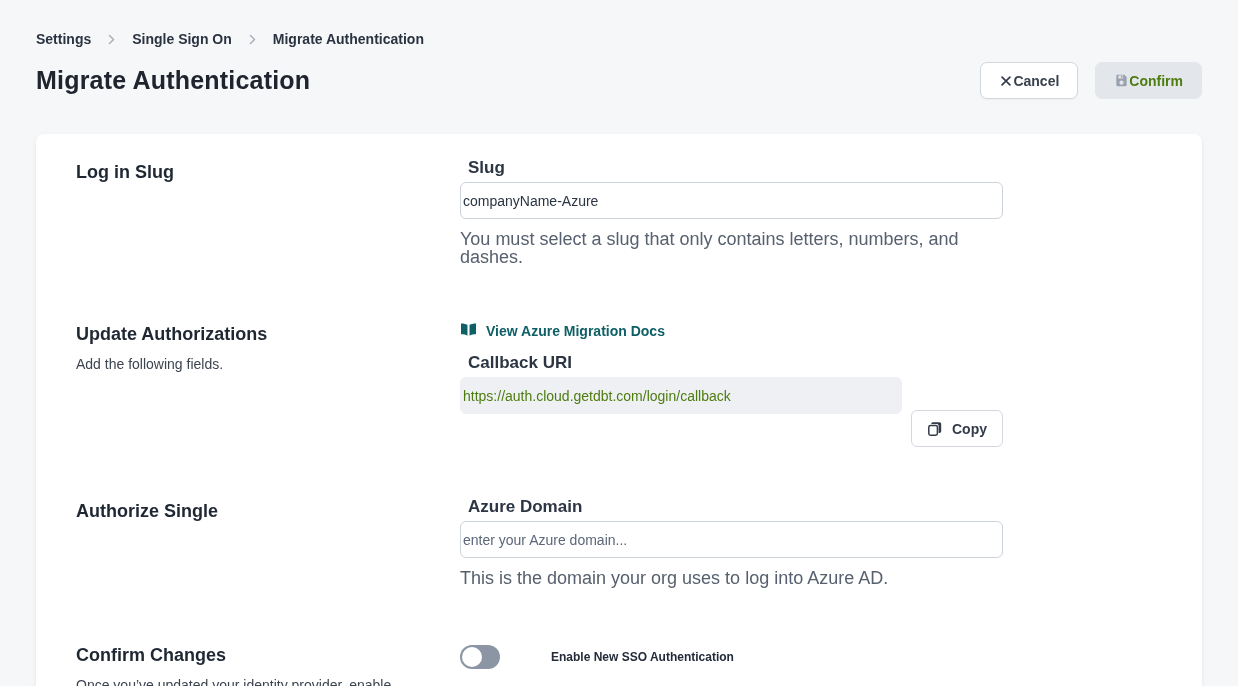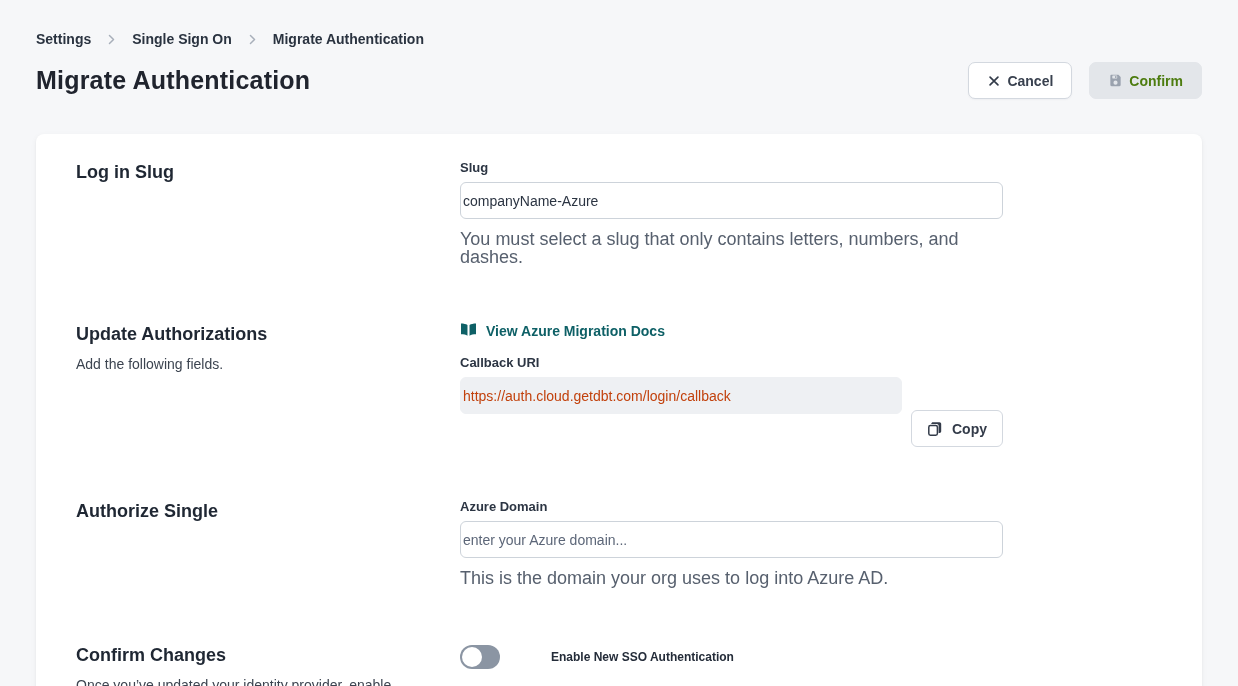--- a/index.html
+++ b/index.html
@@ -21,21 +21,21 @@
   .crumb-sep { display: flex; align-items: center; color: #a8afba; }
 
   
   .header-row {
     display: flex; align-items: center; justify-content: space-between;
     margin-top: 15px;
   }
   .page-title { font-size: 25px; font-weight: 700; color: #20242e; letter-spacing: .2px; }
   .header-actions { display: flex; gap: 17px; }
   .btn {
-    display: inline-flex; align-items: center; gap: 6px;
+    display: inline-flex; align-items: center; gap: 0;
     height: 37px; padding: 0 18px; border-radius: 7px;
     font-size: 14px; font-weight: 600; cursor: pointer;
     font-family: inherit;
   }
   .btn-cancel {
     background: #ffffff; border: 1px solid #d3d8df; color: #39414f;
     box-shadow: 0 1px 2px rgba(16,24,40,.04);
   }
   .btn-confirm {
     background: #e3e6ea; border: 1px solid #e3e6ea; color: #4d7c0f;
@@ -52,31 +52,31 @@
     min-height: 528px;
   }
   .row { display: grid; grid-template-columns: 384px 543px; align-items: start; }
   .row-1 { margin-bottom: 56px; }
   .row-2 { margin-bottom: 52px; }
   .row-3 { margin-bottom: 56px; }
   .section-heading { font-size: 18px; font-weight: 700; color: #1f2733; line-height: 24px; }
   .section-desc { font-size: 14px; color: #3c4450; margin-top: 8px; line-height: 20px; max-width: 340px; }
 
   .field-label {
-    display: block; font-size: 13px; font-weight: 700; color: #2c3543;
-    margin-bottom: 7px; line-height: 15px;
+    display: block; font-size: 17px; font-weight: 700; color: #2c3543;
+    margin-bottom: 7px; line-height: 15px; margin-left: 8px;
   }
   .text-input {
     width: 100%; height: 37px; border: 1px solid #cdd3da; border-radius: 6px;
     padding: 0 2px; font-size: 14px; color: #2b3442; background: #fff;
     font-family: inherit; outline: none;
   }
   .text-input::placeholder { color: #5c6678; opacity: 1; }
   .readonly-input {
-    background: #eef0f3; border: 1px solid #eef0f3; color: #c2410c;
+    background: #eef0f3; border: 1px solid #eef0f3; color: #4d7c0f;
   }
   .field-help { font-size: 18px; color: #57606e; margin-top: 11px; line-height: 18px; }
 
   .docs-link {
     display: inline-flex; align-items: flex-start; gap: 9px;
     color: #0e6066; font-size: 14px; font-weight: 700;
     text-decoration: none; cursor: pointer; line-height: 19px;
   }
   .callback-group { margin-top: 14px; }
   .copy-row { display: flex; gap: 9px; }

